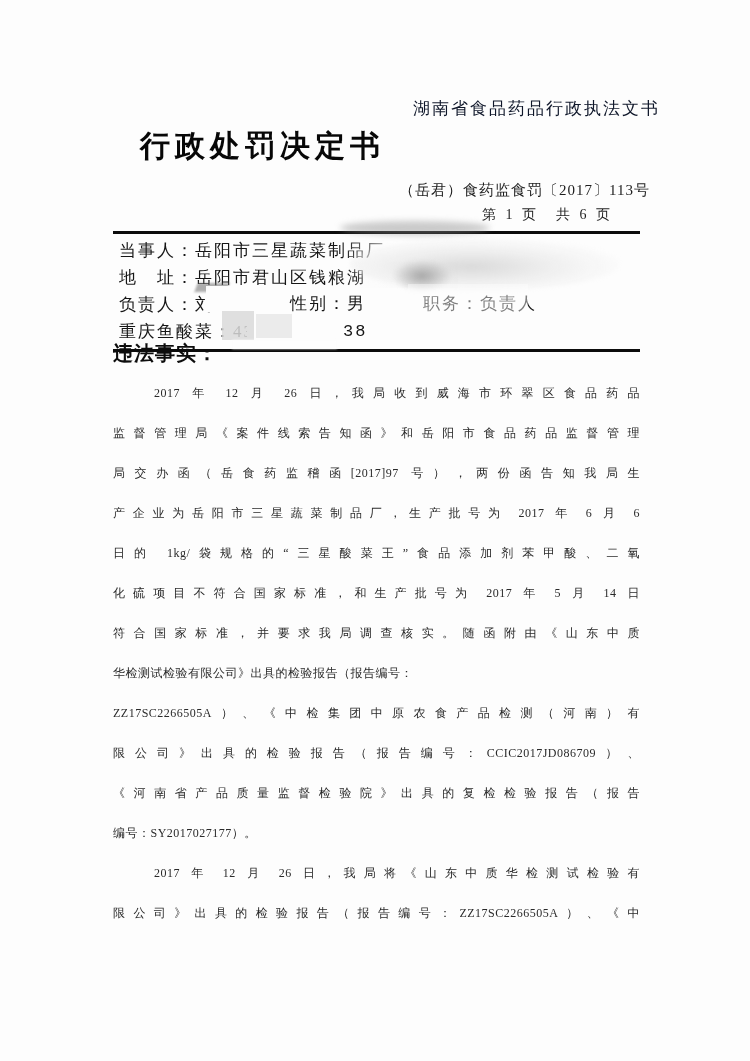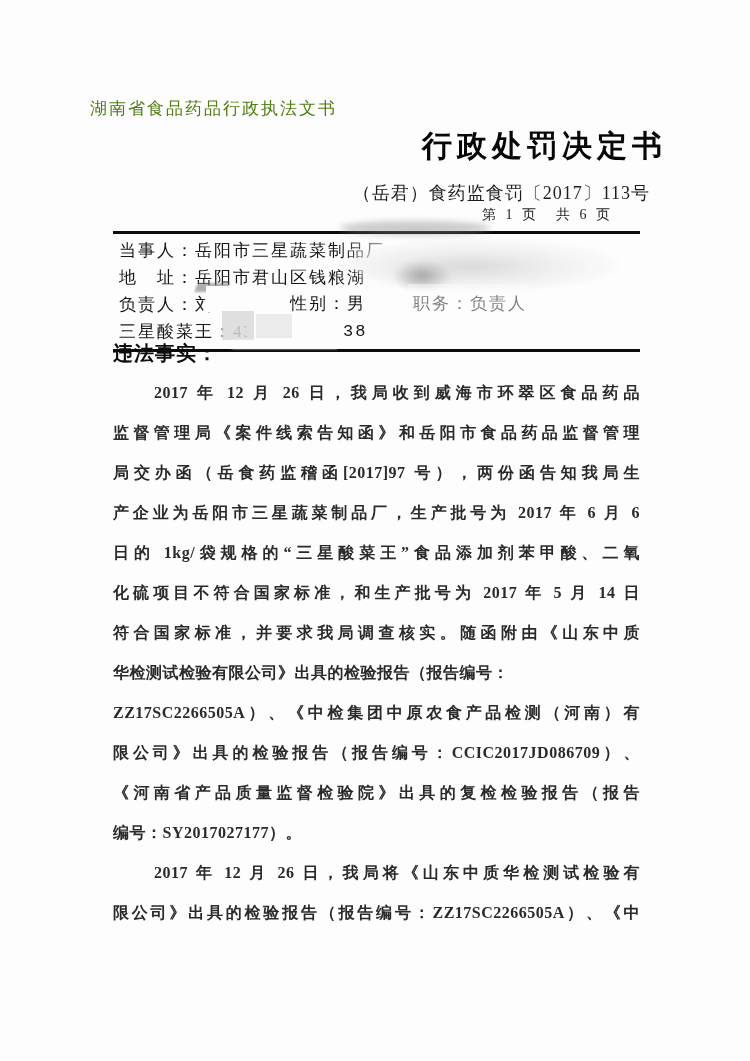--- a/index.html
+++ b/index.html
@@ -8,30 +8,30 @@
     font-family:"Liberation Serif","DejaVu Serif",serif;
     color:#222;
   }
   .page {
     position:relative; width:750px; height:1061px;
     background:#fdfdfd; overflow:hidden;
   }
   
   .doc-type {
     position:absolute; top:97px; left:90px; width:570px;
-    text-align:left; font-size:17px; letter-spacing:2px; color:#4d7c0f;
+    text-align:right; font-size:17px; letter-spacing:2px; color:#0f172a;
   }
   .doc-title {
     position:absolute; top:126px; left:140px; width:527px; margin:0;
-    text-align:right; font-size:30px; font-weight:bold; letter-spacing:5px;
+    text-align:left; font-size:30px; font-weight:bold; letter-spacing:5px;
     color:#070707; font-family:"Liberation Sans","DejaVu Sans",sans-serif;
   }
   .doc-number {
     position:absolute; top:181px; right:100px;
-    font-size:18px; letter-spacing:1px; color:#1d1d1d;
+    font-size:15px; letter-spacing:1px; color:#1d1d1d;
   }
   .page-indicator {
     position:absolute; top:206px; right:137px;
     font-size:14px; letter-spacing:3px; color:#1d1d1d;
   }
   
   .info-table {
     position:absolute; top:231px; left:113px; width:527px;
     border-top:3px solid #0c0c0c; border-bottom:3px solid #0c0c0c;
     box-sizing:border-box; padding:3px 0 4px 6px;
@@ -39,21 +39,21 @@
   }
   .info-row { position:relative; height:27px; line-height:27px; white-space:nowrap; }
   .abs { position:absolute; top:0;font-family:Liberation Mono, monospace; }
   
   .facts-heading {
     position:absolute; top:340px; left:113px;
     font-size:20px; font-weight:bold; letter-spacing:1px; color:#0d0d0d;
   }
   .body-text {
     position:absolute; top:373px; left:113px; width:527px;
-    font-size:16px; color:#2a2a2a;font-weight:bold;
+    font-size:12px; color:#2a2a2a;
   }
   .line {
     height:40px; line-height:40px; overflow:hidden;
     text-align:justify; text-align-last:justify; letter-spacing:0.5px;
   }
   .line.short { text-align-last:left; }
   .line.indent { padding-left:41px; }
   
   .artifact { position:absolute; pointer-events:none; }
   .sm-top {
@@ -109,24 +109,24 @@
   <div class="info-table">
     <div class="info-row">
       <span>当事人：</span><span>岳阳市三星蔬菜制品厂</span>
     </div>
     <div class="info-row">
       <span>地　址：</span><span>岳阳市君山区钱粮湖</span>
     </div>
     <div class="info-row">
       <span><span>负责人：</span><span>刘</span></span>
       <span class="abs" style="left:171px"><span>性别：</span><span>男</span></span>
-      <span class="abs" style="left:294px"><span>职务：</span><span>负责人</span></span>
+      <span class="abs" style="left:304px"><span>职务：</span><span>负责人</span></span>
     </div>
     <div class="info-row">
-      <span><span>三星酸菜王：</span><span>430</span></span>
+      <span><span>重庆鱼酸菜：</span><span>430</span></span>
       <span class="abs" style="left:224px">38</span>
     </div>
   </div>
 
   <div class="artifact fade-row1"></div>
   <div class="artifact fade-row2"></div>
   <div class="artifact sm-top"></div>
   <div class="artifact sm-swirl"></div>
   <div class="artifact sm-core"></div>
   <div class="artifact fade-position"></div>

